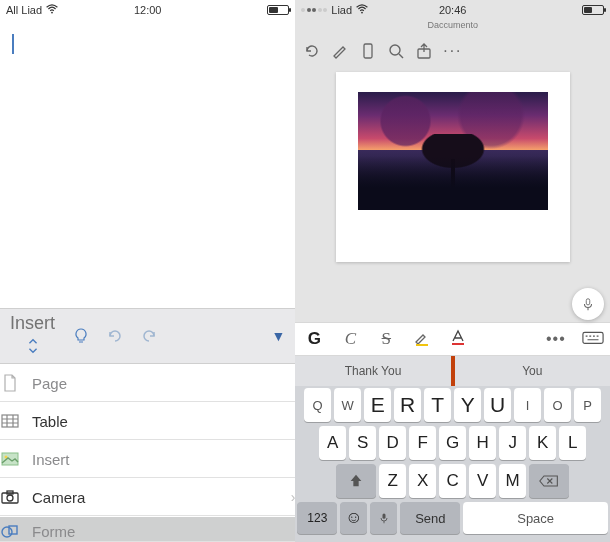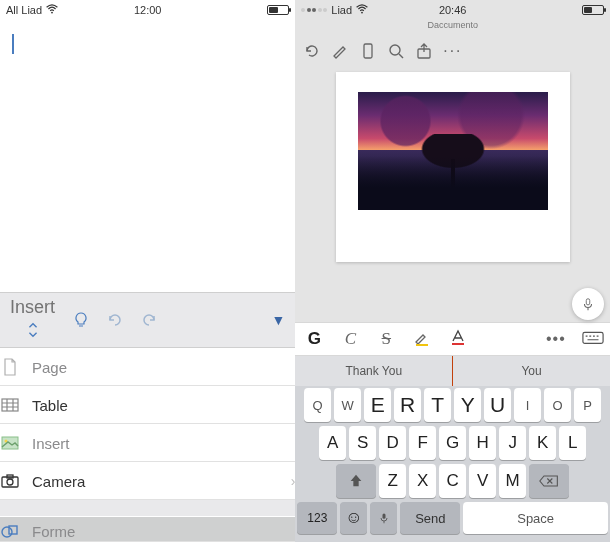--- a/index.html
+++ b/index.html
@@ -61,21 +61,21 @@
   .toolbar-icons .i.disabled { color: #a0b6d1; }
   .caret-down { color: #3a66a5; font-size: 14px; margin-left: auto; }
 
   .menu-item {
     display: flex; align-items: center; background: #fff;
     padding: 8px 0; gap: 12px;
     border-bottom: 1px solid #e1e1e1;
     border-top: 1px solid #fff;
     font-size: 15px; color: #555;
   }
-  .menu-item.dark { background: #cfd0d0; margin-top: 16px; }
+  .menu-item.dark { background: #cfd0d0; }
   .menu-item .micon { width: 20px; height: 20px; display: flex; align-items: center; justify-content: center; }
   .menu-item .micon svg { width: 18px; height: 18px; }
   .menu-item .chev { margin-left: auto; color: #c0c0c0; font-size: 14px; }
   .menu-item.inactive { color: #8a8a8c; }
   .menu-item.darklabel { color: #333; }
 
   
   .doc-title-row { height: 14px; font-size: 9px; color: #777; text-align: center; background: #e4e4e4; }
   .topbar {
     height: 34px; display: flex; align-items: center; padding: 0 8px; gap: 10px;
@@ -144,21 +144,21 @@
   .format-bar .italic { font-style: italic; font-family: serif; }
   .format-bar .strike { text-decoration: line-through; font-family: serif; }
   .format-bar .spacer { flex: 1; }
   .format-bar .kbd-toggle svg { width: 22px; height: 18px; }
 
   
   .suggest-bar {
     height: 30px; background: #dfe0e3; display: flex; align-items: stretch;
     font-size: 12px; color: #555;
   }
-  .suggest-bar .sg { flex: 1; display: flex; align-items: center; justify-content: center; border-right: 1px solid #c2410c; }
+  .suggest-bar .sg { flex: 1; display: flex; align-items: center; justify-content: center; border-right: 4px solid #c2410c; }
   .suggest-bar .sg:last-child { border-right: none; }
 
   
   .keyboard { background: #d2d4d8; padding: 2px 2px 4px; }
   .krow { display: flex; gap: 3px; margin-bottom: 4px; justify-content: center; }
   .key {
     background: #fff; border-radius: 4px; box-shadow: 0 1px 0 rgba(0,0,0,0.25);
     display: flex; align-items: center; justify-content: center;
     height: 34px; font-size: 17px; color: #222;
   }

